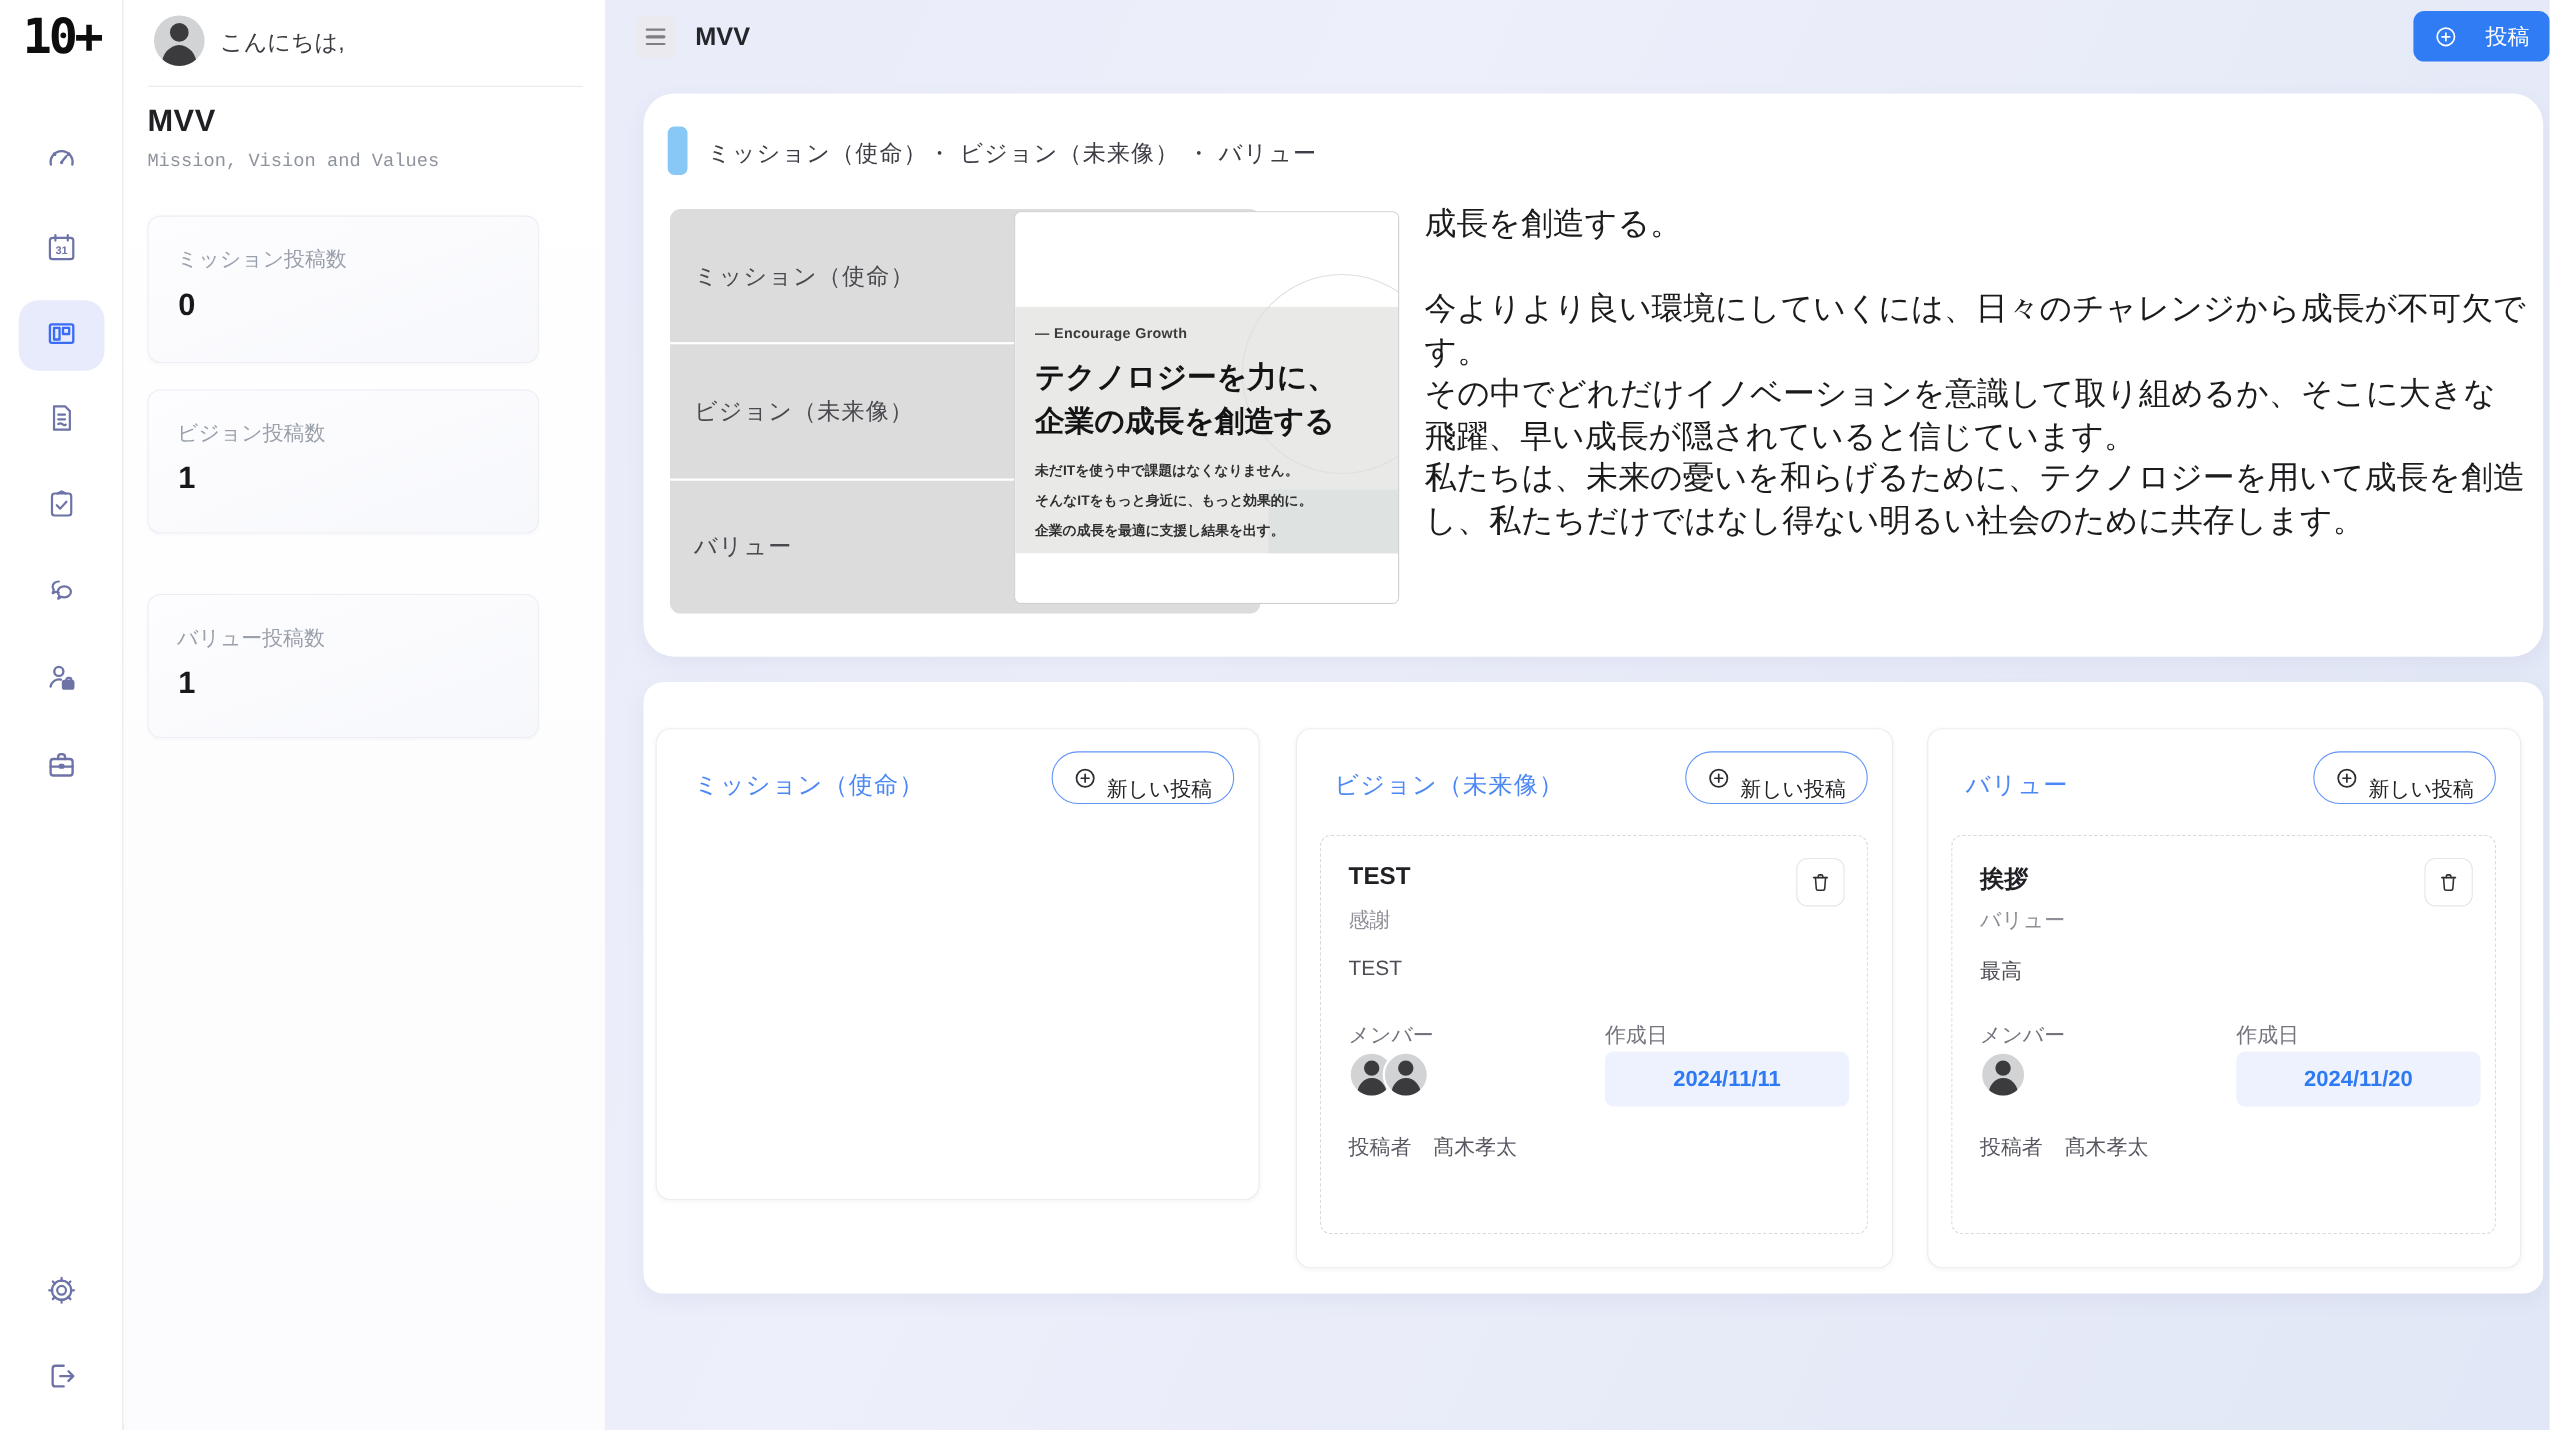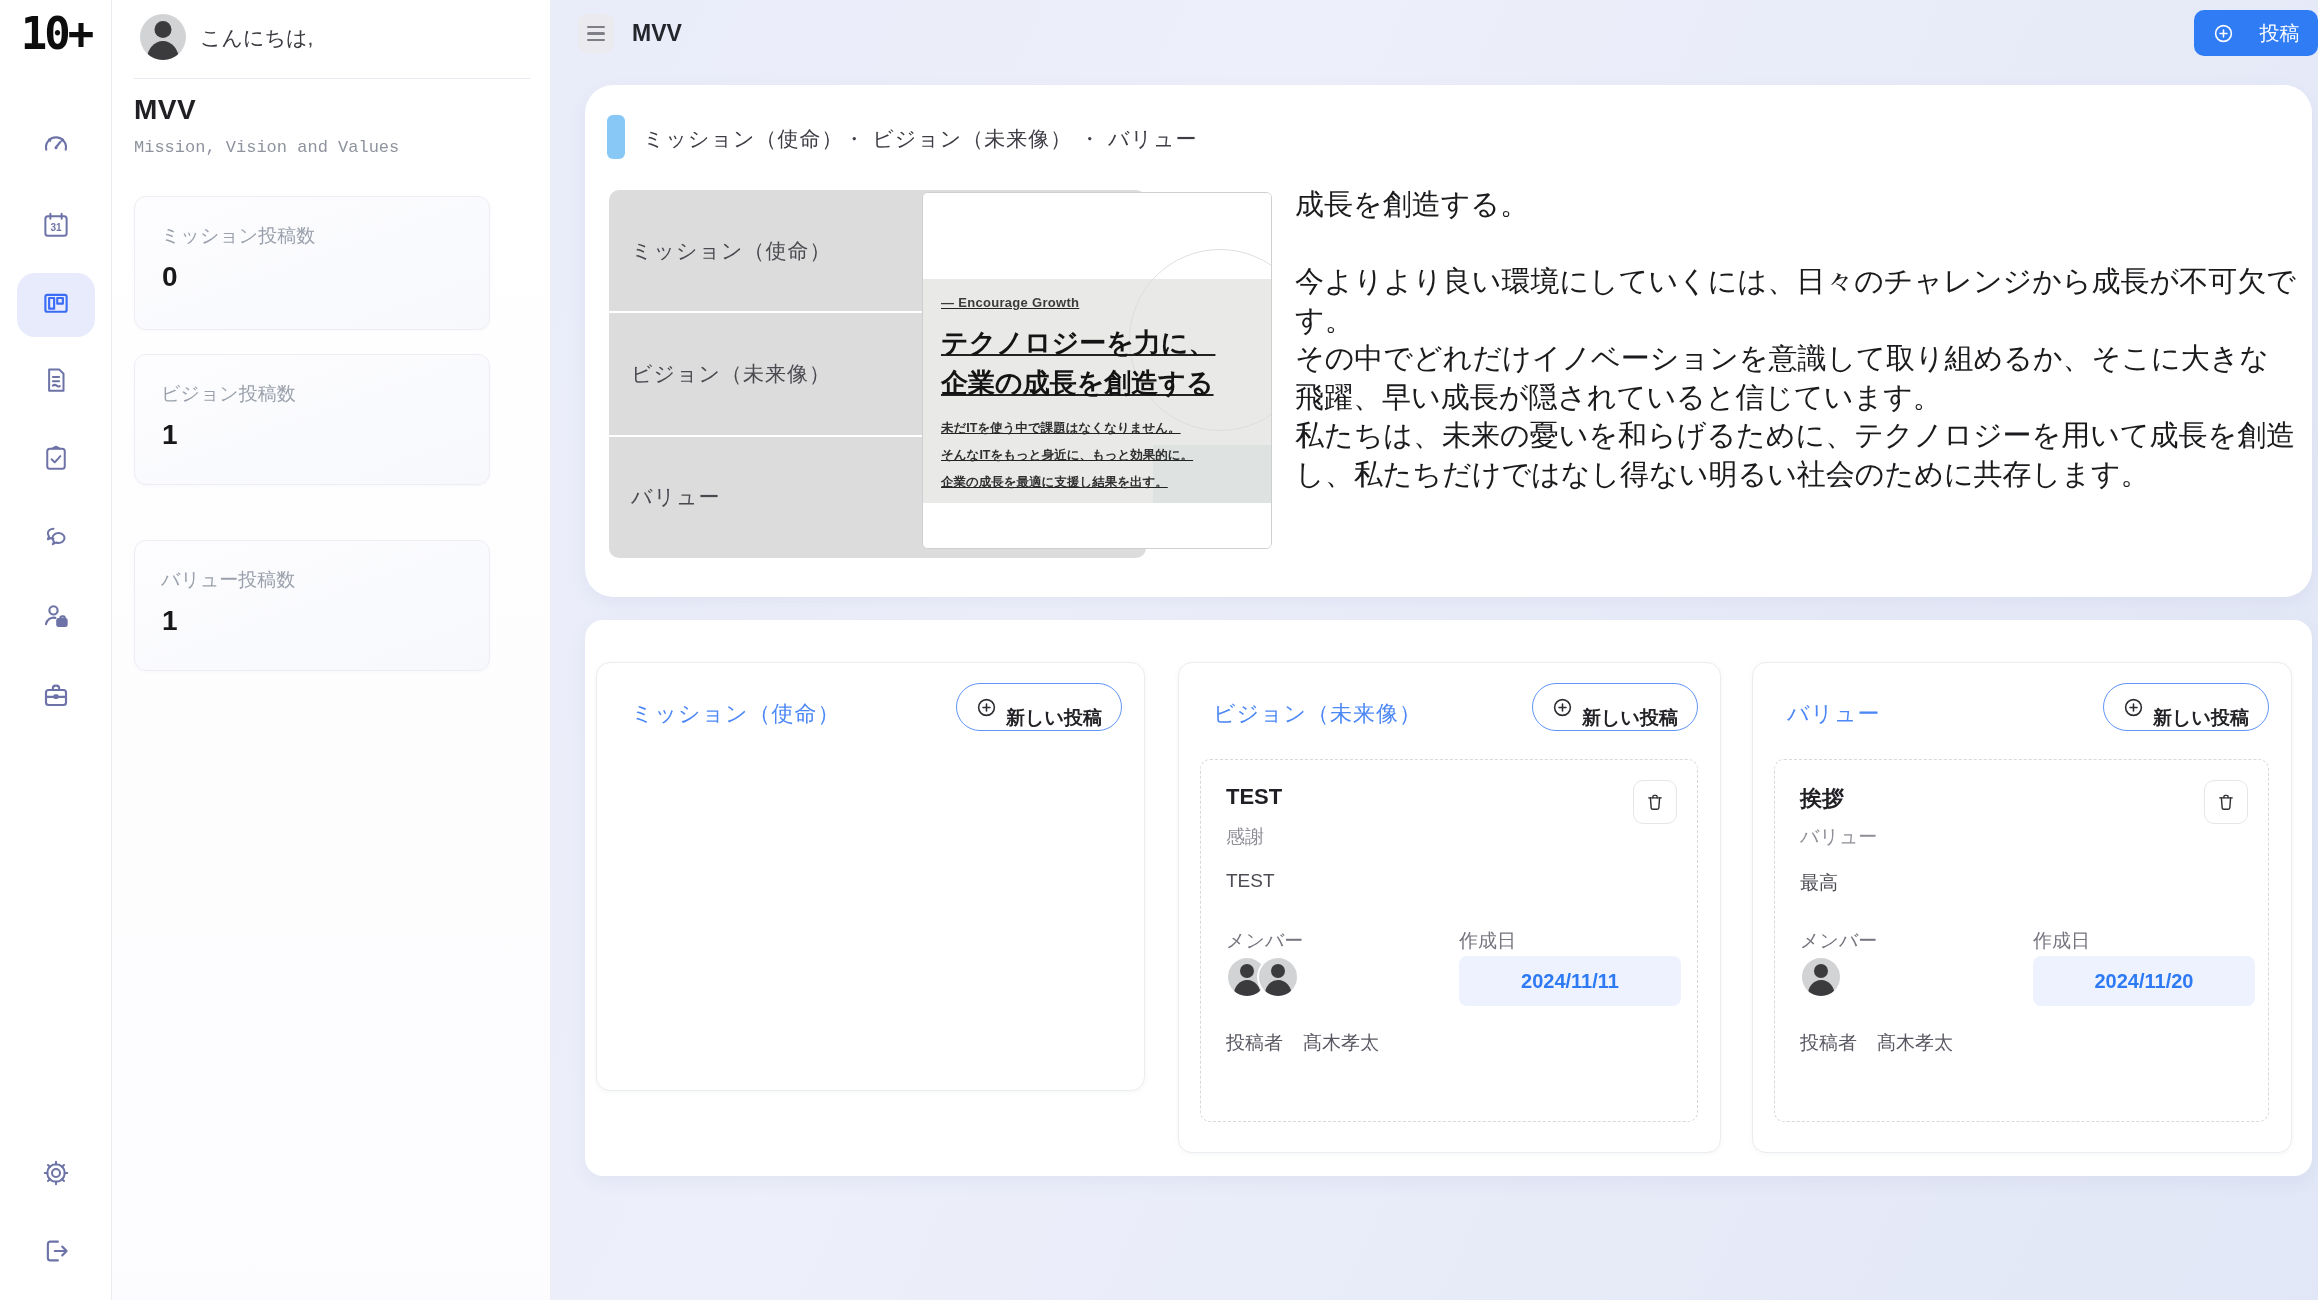--- a/index.html
+++ b/index.html
@@ -61,21 +61,21 @@
   .sec-marker { position:absolute; left:22px; top:30px; width:18px; height:44px;
                 border-radius:6px; background:#87c8f6; }
   .sec-title { position:absolute; left:58px; top:40px; font-size:21px; color:#3d3d45; letter-spacing:1px; }
   .tabs { position:absolute; left:24px; top:105px; width:537px; height:368px;
           border-radius:10px; overflow:hidden; display:flex; flex-direction:column; gap:2px; }
   .tab { flex:1; background:#dcdcdd; display:flex; align-items:center;
          padding-left:22px; font-size:21px; color:#49494f; cursor:pointer; letter-spacing:1px; }
 
   .poster { position:absolute; left:337px; top:107px; width:350px; height:357px;
             background:#fff; border:1px solid #cfcfd2; border-radius:6px;
-            overflow:hidden; display:flex; flex-direction:column;text-decoration:underline; }
+            overflow:hidden; display:flex; flex-direction:column; }
   .poster-top { flex:0 0 86px; background:#fff; }
   .poster-band { flex:0 0 224px; background:#e9eae8; position:relative; padding:16px 0 0 18px; }
   .poster-band::after { content:""; position:absolute; right:0; bottom:0; width:118px; height:58px;
                         background:#dee3e2; }
   .poster-band::before { content:""; position:absolute; right:-40px; top:-30px; width:180px; height:180px;
                          border:1px solid #dddfdd; border-radius:50%; }
   .poster-eyebrow { font-size:13px; font-weight:bold; color:#3b3b3b; letter-spacing:.3px; }
   .poster-headline { margin-top:13px; font-size:27px; line-height:40px; font-weight:800; color:#141414; position:relative; z-index:1; }
   .poster-lines { margin-top:12px; font-size:12.5px; line-height:27px; font-weight:bold; color:#2f2f2f; position:relative; z-index:1; }
   .poster-bottom { flex:1; background:#fff; }
@@ -89,21 +89,21 @@
   .col-card { position:absolute; background:#fff; border:1px solid #ebecf0; border-radius:14px;
               box-shadow:0 1px 5px rgba(130,140,170,.09); }
   .col-1 { left:596px; top:662px; width:549px; height:429px; }
   .col-2 { left:1178px; top:662px; width:543px; height:491px; }
   .col-3 { left:1752px; top:662px; width:540px; height:491px; }
   .col-title { position:absolute; left:34px; top:36px; font-size:22px; color:#4c87f6; letter-spacing:1px; }
   .new-post-btn { position:absolute; right:22px; top:20px; height:48px; border-radius:24px;
                   border:1.5px solid #6094f7; background:#fff; padding:0 19px;
                   display:flex; align-items:center; gap:9px; cursor:pointer; font-family:inherit; }
   .new-post-btn svg { width:21px; height:21px; color:#2c2c31; }
-  .new-post-btn span { font-size:19px; font-weight:700; color:#232327;margin-top:22px; }
+  .new-post-btn span { font-size:19px; font-weight:400; color:#232327;margin-top:22px; }
 
   .entry-card { position:absolute; left:21px; right:22px; top:96px; height:363px;
                 border:1.5px dashed #d8d8dd; border-radius:10px; }
   .e-title { position:absolute; left:25px; top:24px; font-size:22px; font-weight:bold; color:#1f1f24; }
   .e-trash { position:absolute; right:20px; top:20px; width:44px; height:44px;
              border:1px solid #e6e6ea; border-radius:10px; background:#fff;
              display:flex; align-items:center; justify-content:center; cursor:pointer; color:#2f2f34; }
   .e-trash svg { width:20px; height:20px; }
   .e-cat { position:absolute; left:25px; top:64px; font-size:19px; color:#8e8e97; }
   .e-body { position:absolute; left:25px; top:110px; font-size:19px; color:#4c4c55; }

